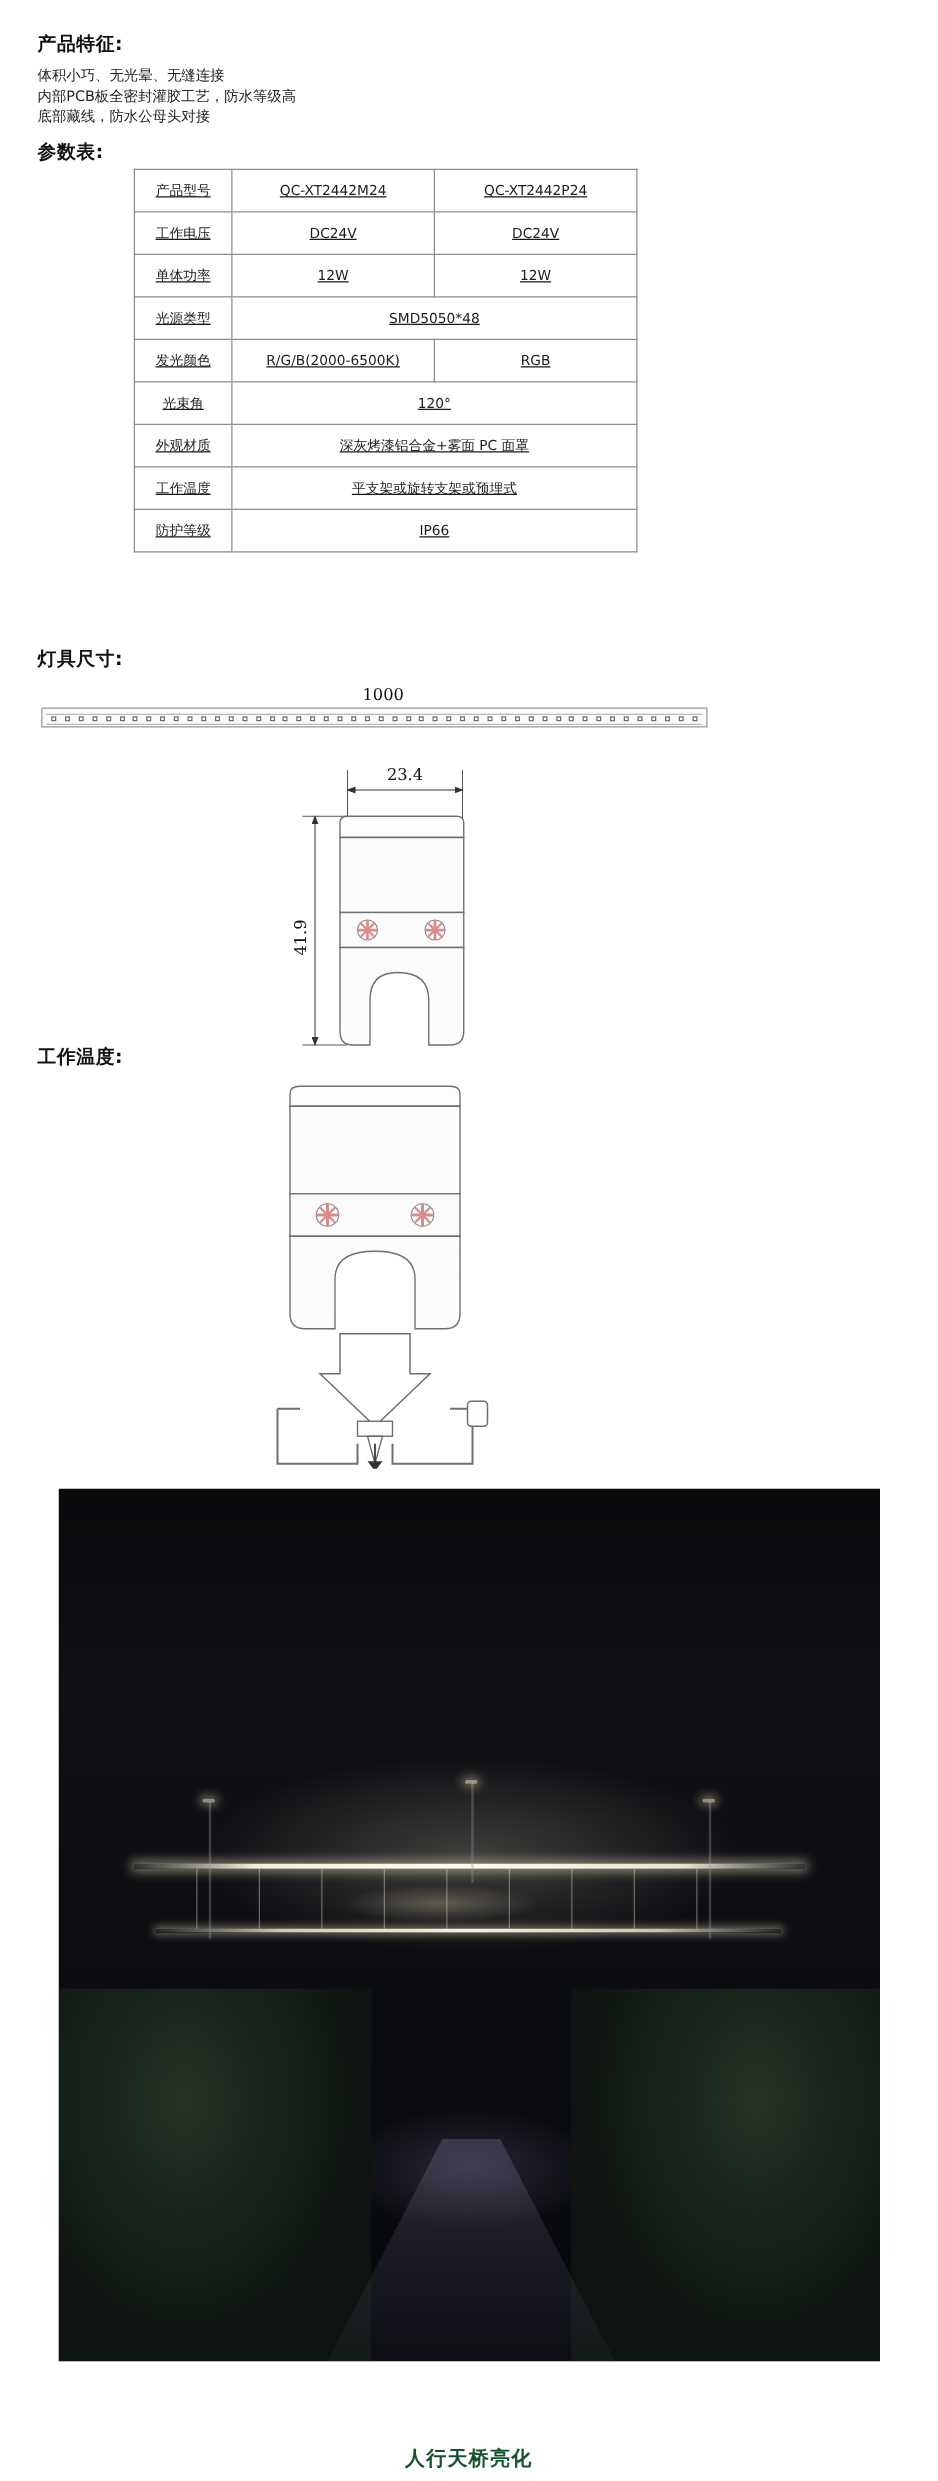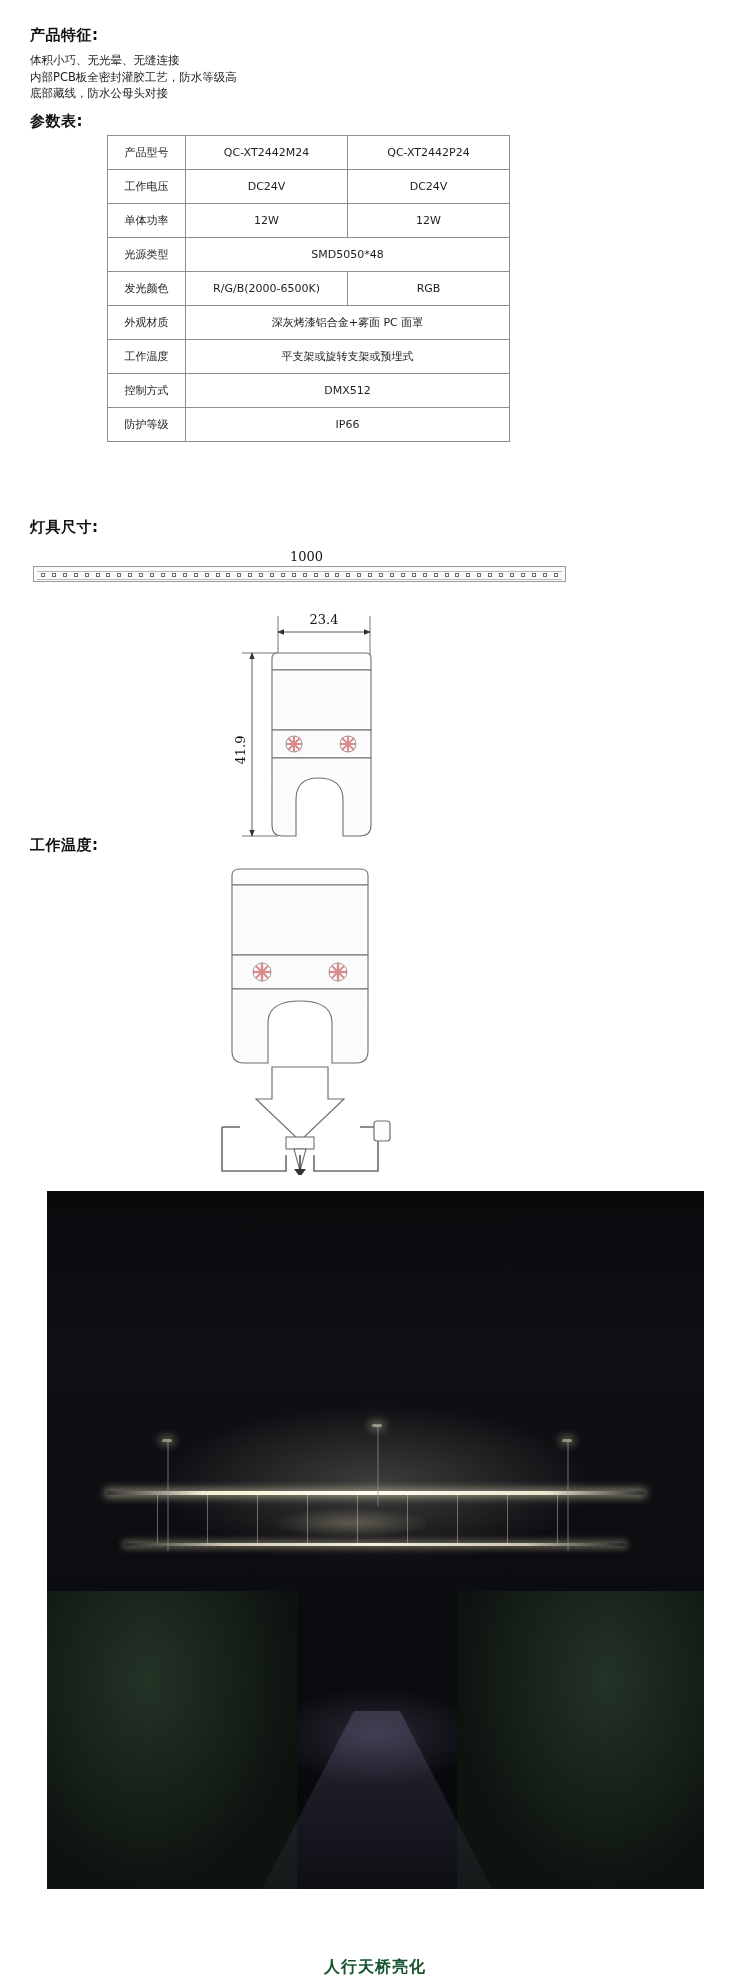--- a/index.html
+++ b/index.html
@@ -35,20 +35,21 @@
   }
 
   
   .spec-table {
     position: absolute;
     left: 107px;
     top: 135px;
     width: 402px;
     border-collapse: collapse;
     table-layout: fixed;
+    text-decoration: underline;
   }
   .spec-table td {
     border: 1px solid #8d8d8d;
     height: 34px;
     font-size: 11px;
     text-align: center;
     vertical-align: middle;
     color: #1d1d1d;
     padding: 2px 3px;
   }
@@ -195,30 +196,30 @@
       <tr>
         <td class="label">光源类型</td>
         <td class="val" colspan="2">SMD5050*48</td>
       </tr>
       <tr>
         <td class="label">发光颜色</td>
         <td class="val">R/G/B(2000-6500K)</td>
         <td class="val">RGB</td>
       </tr>
       <tr>
+        <td class="label">光束角</td>
+        <td class="val" colspan="2">120°</td>
+      </tr>
+      <tr>
         <td class="label">外观材质</td>
         <td class="val" colspan="2">深灰烤漆铝合金+雾面 PC 面罩</td>
       </tr>
       <tr>
         <td class="label">工作温度</td>
         <td class="val" colspan="2">平支架或旋转支架或预埋式</td>
-      </tr>
-      <tr>
-        <td class="label">控制方式</td>
-        <td class="val" colspan="2">DMX512</td>
       </tr>
       <tr>
         <td class="label">防护等级</td>
         <td class="val" colspan="2">IP66</td>
       </tr>
     </tbody>
   </table>
 
   <div class="sec-heading" style="left:30px; top:518px;">灯具尺寸:</div>
 

